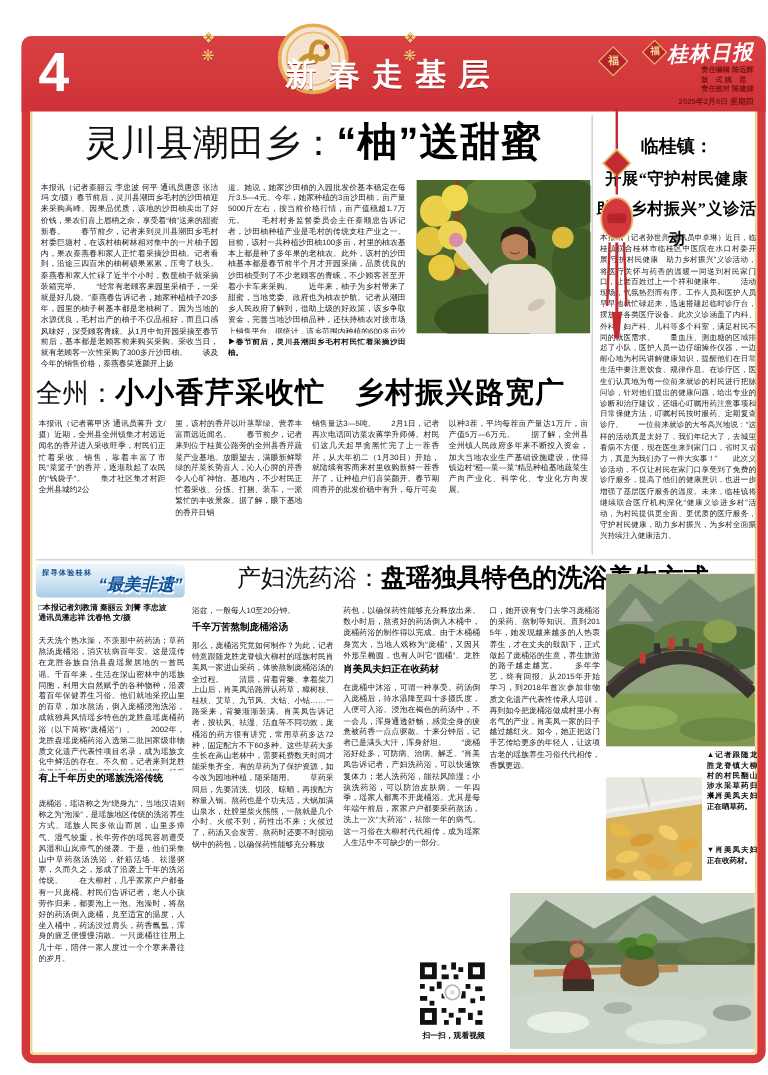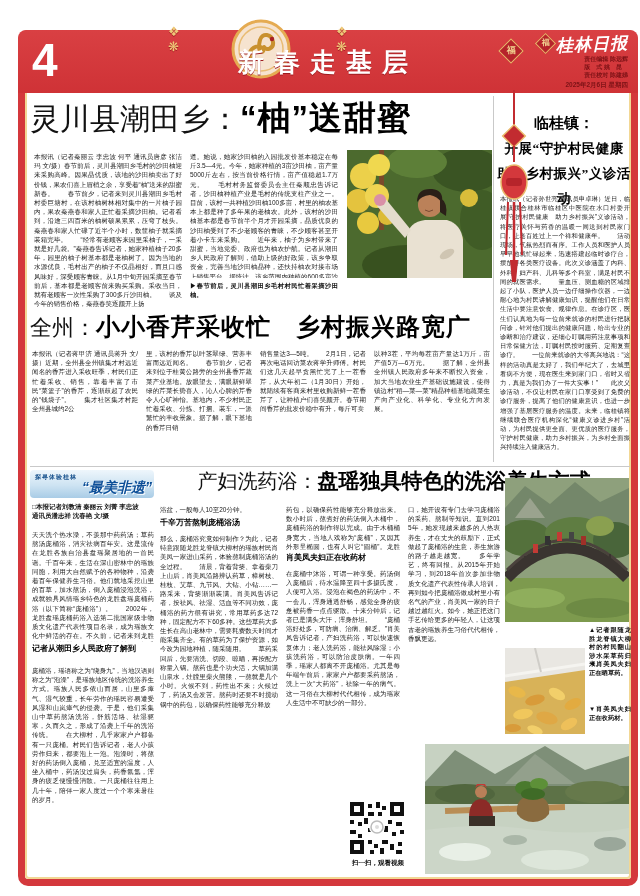--- a/index.html
+++ b/index.html
@@ -19,21 +19,21 @@
   .zodiac{position:absolute;left:180px;top:30px;width:210px;text-align:center;font-family:"Liberation Serif",serif;font-weight:bold;font-size:21px;color:#f3d993;text-shadow:1px 1px 0 #a82026,-1px 1px 0 #a82026,0 0 3px #8e1418;z-index:12;}
   .charm{position:absolute;top:-6px;font-size:13px;color:#edc978;text-shadow:0 1px 0 #a82026;}
   .knot{position:absolute;width:16px;height:16px;background:#b6242b;transform:rotate(45deg);border:1.5px solid #e9b96b;}
   .knot span{display:block;transform:rotate(-45deg);color:#f3d993;font-size:9px;text-align:center;line-height:15px;font-weight:bold;}
   
   .tassel{position:absolute;left:494px;top:90px;width:40px;height:195px;z-index:20;}
   
   .bodytext{font-size:6.5px;line-height:9.2px;color:#222;text-align:justify;overflow:hidden;position:absolute;word-break:break-all;}
   .caption{font-size:6.3px;line-height:8.6px;color:#111;font-weight:bold;position:absolute;overflow:hidden;text-align:justify;word-break:break-all;}
   
-  .h1line{position:absolute;left:30px;top:96px;width:462px;text-align:left;white-space:nowrap;z-index:11;}
+  .h1line{position:absolute;left:30px;top:96px;width:462px;text-align:center;white-space:nowrap;z-index:11;}
   .h1line .pre{font-family:"Liberation Serif",serif;font-size:30px;color:#111;}
   .h1line .main{font-size:33px;font-weight:900;color:#000;letter-spacing:1px;}
   .photo{position:absolute;overflow:hidden;}
   
   .vdivider{position:absolute;left:493px;top:96px;width:1px;height:366px;background:#c9c9c9;}
   .clinic-title{position:absolute;left:497px;top:110px;width:134px;text-align:center;font-family:"Liberation Serif",serif;font-weight:bold;color:#000;}
   .clinic-title .t1{font-size:15px;line-height:26px;display:block;}
   .clinic-title .t2{font-size:13.5px;line-height:25px;display:block;letter-spacing:0.5px;}
   
   .h2line{position:absolute;left:30px;top:311px;width:462px;text-align:left;white-space:nowrap;}
@@ -158,21 +158,21 @@
   </div>
   <div class="h3line">
     <span class="pre">产妇洗药浴：</span><span class="main">盘瑶独具特色的洗浴养生方式</span>
   </div>
   <div class="bylinebox">
     <div>□本报记者刘教清 秦丽云 刘菁 李忠波</div>
     <div>通讯员潘志祥 沈春艳 文/摄</div>
   </div>
 
   <div class="bodytext" style="left:32px;top:530px;width:122px;height:112px;">天天洗个热水澡，不羡那中药药汤；草药熬汤庞桶浴，消灾祛病百年安。这是流传在龙胜各族自治县盘瑶聚居地的一首民谣。千百年来，生活在深山密林中的瑶族同胞，利用大自然赋予的各种物种，沿袭着百年保健养生习俗。他们就地采挖山里的百草，加水熬汤，倒入庞桶浸泡洗浴，成就独具风情瑶乡特色的龙胜盘瑶庞桶药浴（以下简称“庞桶浴”）。　　2002年，龙胜盘瑶庞桶药浴入选第二批国家级非物质文化遗产代表性项目名录，成为瑶族文化中鲜活的存在。不久前，记者来到龙胜龙脊镇大柳村，跟随当地瑶族村民一起采草药、熬药汤、洗药浴，感受这项独特的养生方式。</div>
-  <div class="subhead" style="left:32px;top:644px;width:122px;height:20px;">记者从潮田乡人民政府了解到</div>
+  <div class="subhead" style="left:32px;top:644px;width:122px;height:20px;">有上千年历史的瑶族洗浴传统</div>
   <div class="bodytext" style="left:32px;top:666px;width:122px;height:208px;">庞桶浴，瑶语称之为“绕身九”，当地汉语则称之为“泡澡”，是瑶族地区传统的洗浴养生方式。瑶族人民多依山而居，山里多瘴气、湿气较重，长年劳作的瑶民容易遭受风湿和山岚瘴气的侵袭。于是，他们采集山中草药熬汤洗浴，舒筋活络、祛湿驱寒，久而久之，形成了沿袭上千年的洗浴传统。　　在大柳村，几乎家家户户都备有一只庞桶。村民们告诉记者，老人小孩劳作归来，都要泡上一泡。泡澡时，将熬好的药汤倒入庞桶，兑至适宜的温度，人坐入桶中，药汤没过肩头，药香氤氲，浑身的疲乏便慢慢消散。一只庞桶往往用上几十年，陪伴一家人度过一个个寒来暑往的岁月。</div>
 
   <div class="bodytext" style="left:160px;top:505px;width:118px;height:10px;">浴盆，一般每人10至20分钟。</div>
   <div class="subhead" style="left:160px;top:518px;width:118px;height:12px;">千辛万苦熬制庞桶浴汤</div>
   <div class="bodytext" style="left:160px;top:534px;width:118px;height:340px;">那么，庞桶浴究竟如何制作？为此，记者特意跟随龙胜龙脊镇大柳村的瑶族村民肖美凤一家进山采药，体验熬制庞桶浴汤的全过程。　　清晨，背着背篓、拿着柴刀上山后，肖美凤沿路辨认药草，樟树枝、桂枝、艾草、九节风、大钻、小钻……一路采来，背篓渐渐装满。肖美凤告诉记者，按祛风、祛湿、活血等不同功效，庞桶浴的药方很有讲究，常用草药多达72种，固定配方不下60多种。这些草药大多生长在高山老林中，需要耗费数天时间才能采集齐全。有的草药为了保护资源，如今改为园地种植，随采随用。　　草药采回后，先要清洗、切段、晾晒，再按配方称量入锅。熬药也是个功夫活，大锅加满山泉水，灶膛里柴火熊熊，一熬就是几个小时。火候不到，药性出不来；火候过了，药汤又会发苦。熬药时还要不时搅动锅中的药包，以确保药性能够充分释放</div>
 
   <div class="bodytext" style="left:286px;top:505px;width:114px;height:46px;">药包，以确保药性能够充分释放出来。　　数小时后，熬煮好的药汤倒入木桶中，庞桶药浴的制作得以完成。由于木桶桶身宽大，当地人戏称为“庞桶”，又因其外形呈椭圆，也有人叫它“圆桶”。龙胜当地的山民对庞桶浴情有独钟，劳作归来泡上一桶，解乏又养生。</div>
   <div class="subhead" style="left:286px;top:553px;width:114px;height:12px;">肖美凤夫妇正在收药材</div>
   <div class="bodytext" style="left:286px;top:569px;width:114px;height:226px;">在庞桶中沐浴，可谓一种享受。药汤倒入庞桶后，待水温降至四十多摄氏度，人便可入浴。浸泡在褐色的药汤中，不一会儿，浑身通透舒畅，感觉全身的疲惫被药香一点点驱散。十来分钟后，记者已是满头大汗，浑身舒坦。　　“庞桶浴好处多，可防病、治病、解乏。”肖美凤告诉记者，产妇洗药浴，可以快速恢复体力；老人洗药浴，能祛风除湿；小孩洗药浴，可以防治皮肤病。一年四季，瑶家人都离不开庞桶浴。尤其是每年端午前后，家家户户都要采药熬汤，洗上一次“大药浴”，祛除一年的病气。这一习俗在大柳村代代相传，成为瑶家人生活中不可缺少的一部分。</div>
 

